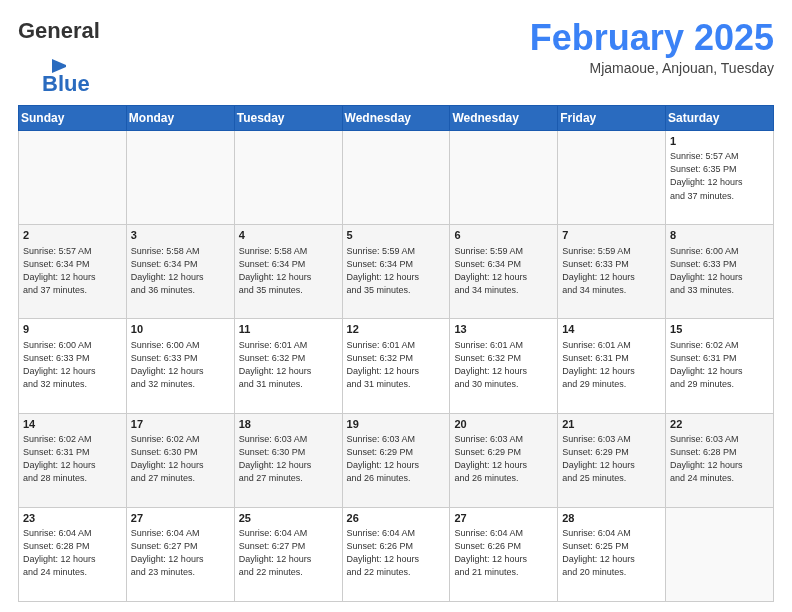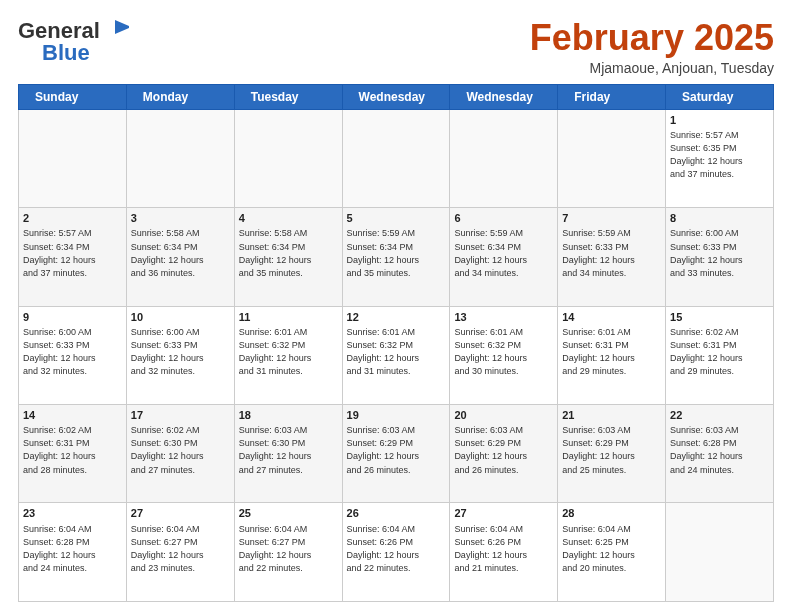--- a/index.html
+++ b/index.html
@@ -27,41 +27,41 @@
       display: flex;
       flex-direction: column;
       align-items: flex-start;
     }
     .title-block {
       text-align: right;
     }
     .month-title {
       font-size: 36px;
       font-weight: bold;
-      color: #c2410c;
+      color: #3b82f6;
       line-height: 1.1;
     }
     .subtitle {
       font-size: 14px;
       color: #444;
       margin-top: 2px;
     }
     .calendar {
       flex: 1;
       border: 1px solid #ccc;
       border-collapse: collapse;
       width: 100%;
       table-layout: fixed;
     }
     .calendar thead tr th {
       background: #2a6bbf;
       color: #fff;
       font-size: 12px;
       font-weight: bold;
-      padding: 5px 16px;
+      padding: 5px 2px;
       border: 1px solid #1a5aaf;
       text-align: left;
     }
     .calendar tbody tr td {
       border: 1px solid #ccc;
       vertical-align: top;
       padding: 3px 4px;
       height: 88px;
       font-size: 9.5px;
       color: #222;
@@ -87,21 +87,21 @@
       color: #333;
       line-height: 1.45;
     }
   </style>
 </head>
 <body>
 
 <div class="page">
   <div class="header">
     <div class="logo">
-      <div style="display:flex;align-items:flex-start;gap:13px;">
+      <div style="display:flex;align-items:center;gap:13px;flex-direction:column;">
         <span style="font-size:22px;font-weight:bold;color:#333;">General</span>
         <svg width="18" height="18" viewBox="0 0 18 18">
           <polygon points="2,2 16,8 16,10 2,16" fill="#2a6bbf"></polygon>
         </svg>
       </div>
       <span style="font-size:22px;font-weight:bold;color:#2a6bbf;margin-top:-4px;margin-left:24px;">Blue</span>
     </div>
     <div class="title-block">
       <div class="month-title">February 2025</div>
       <div class="subtitle">Mjamaoue, Anjouan, Tuesday</div>

